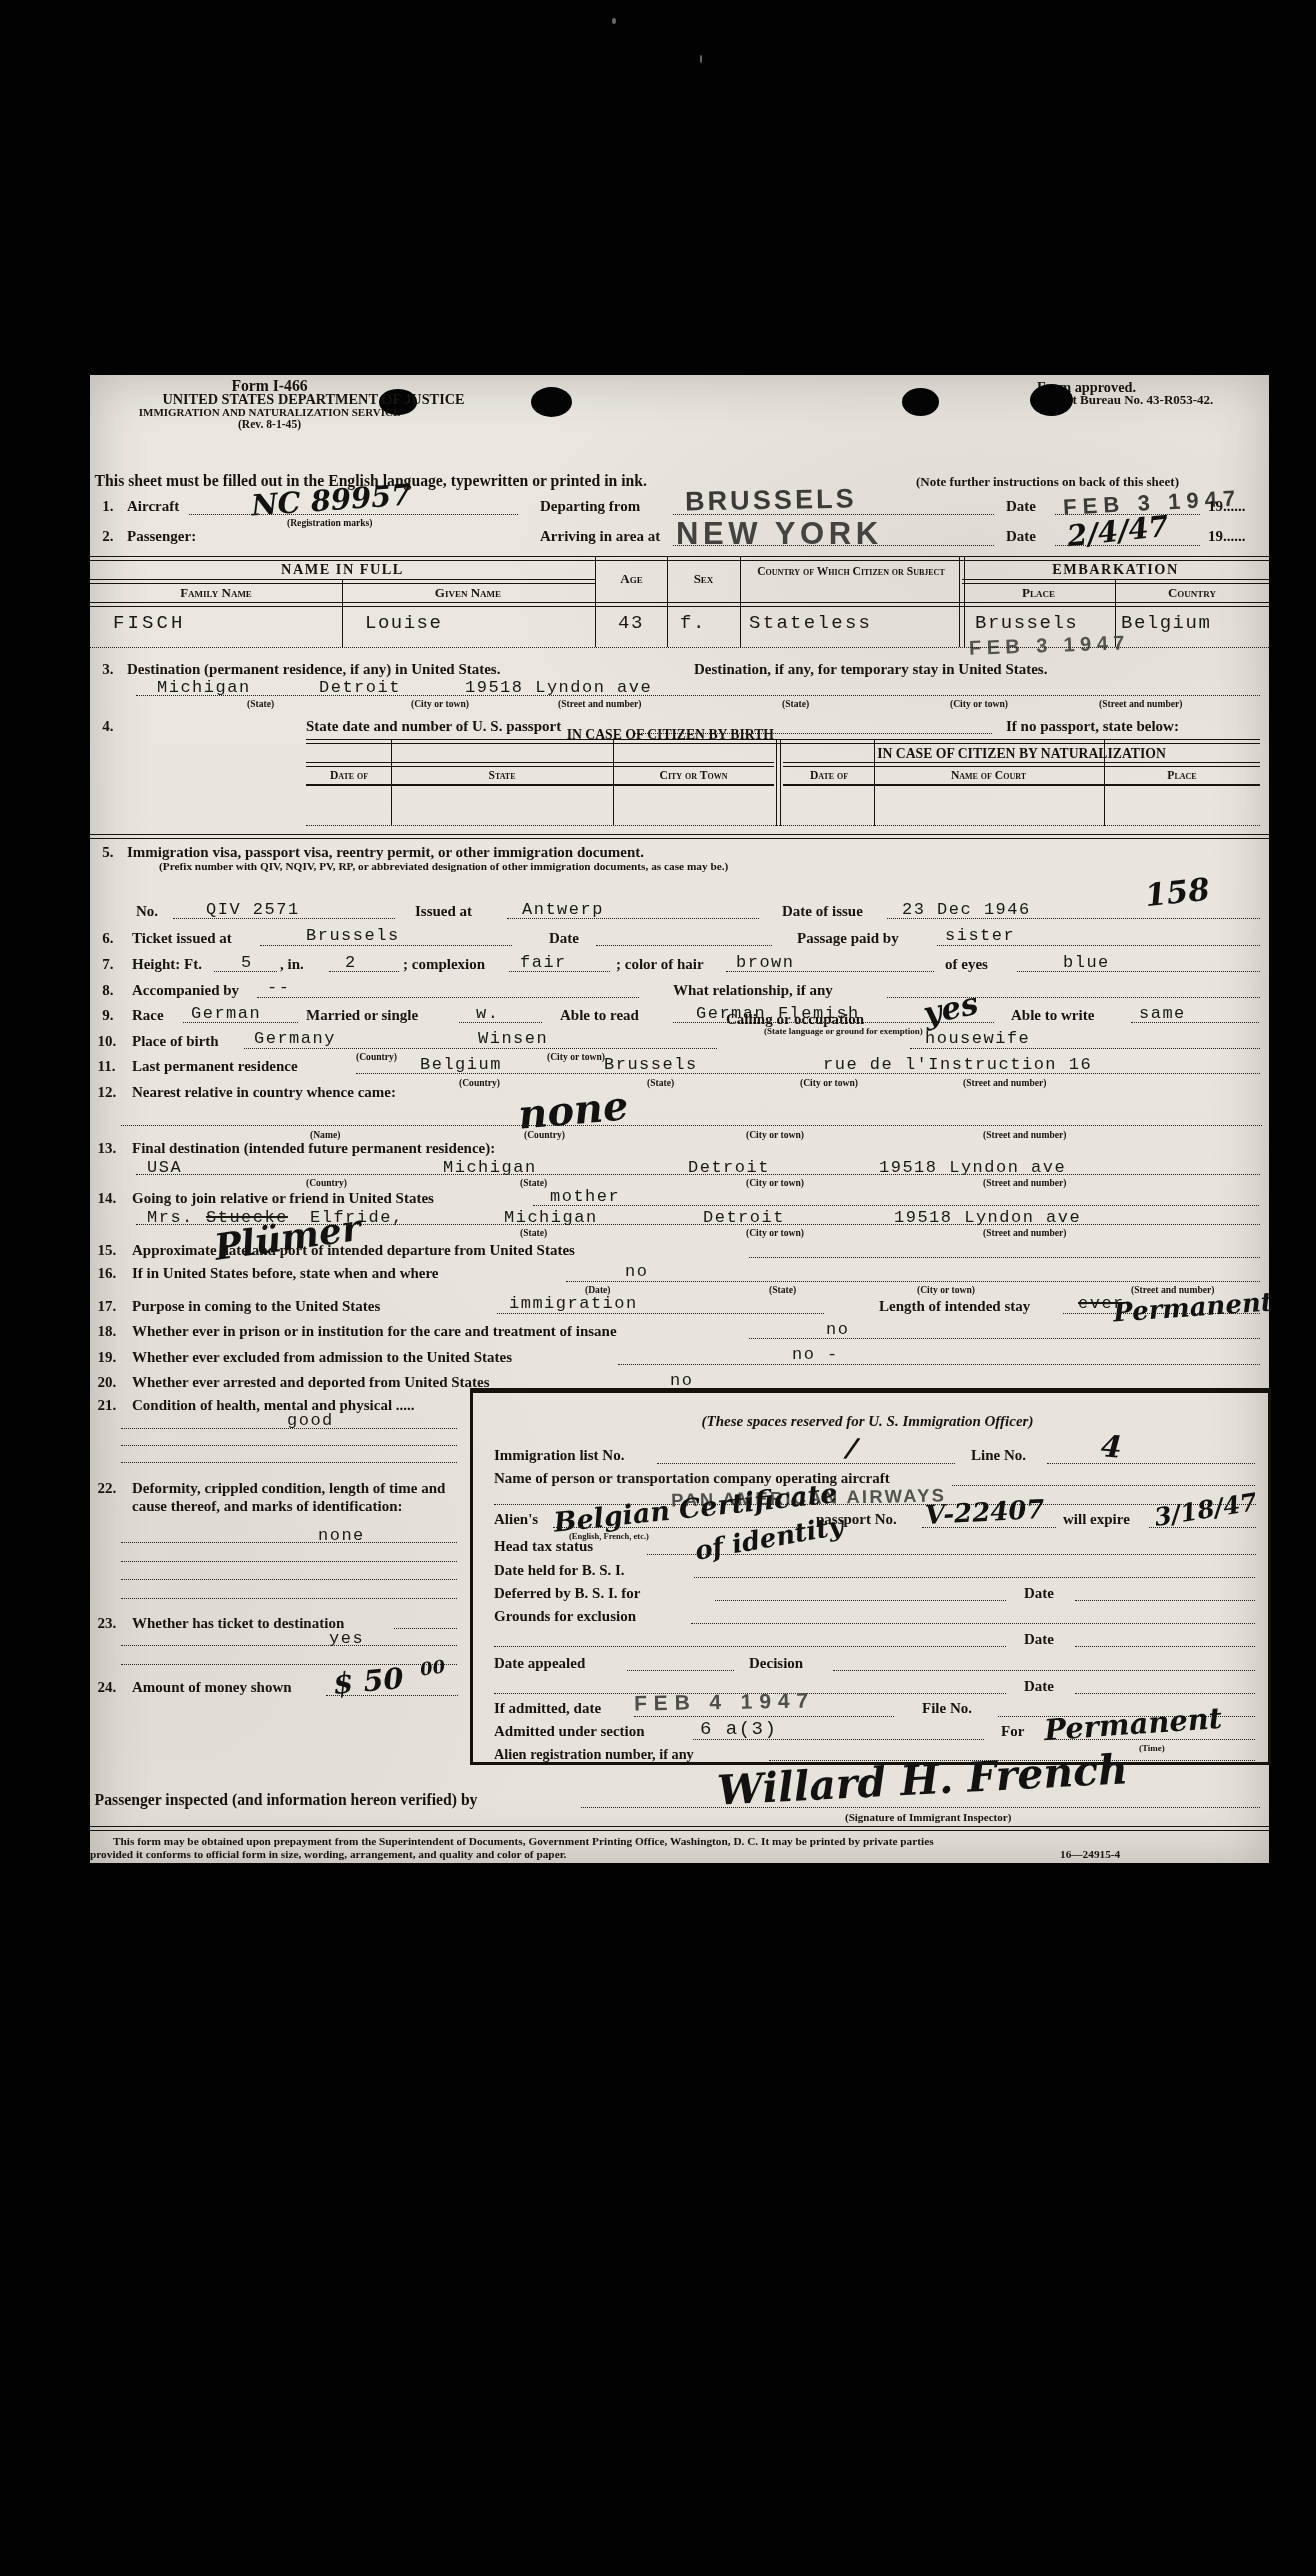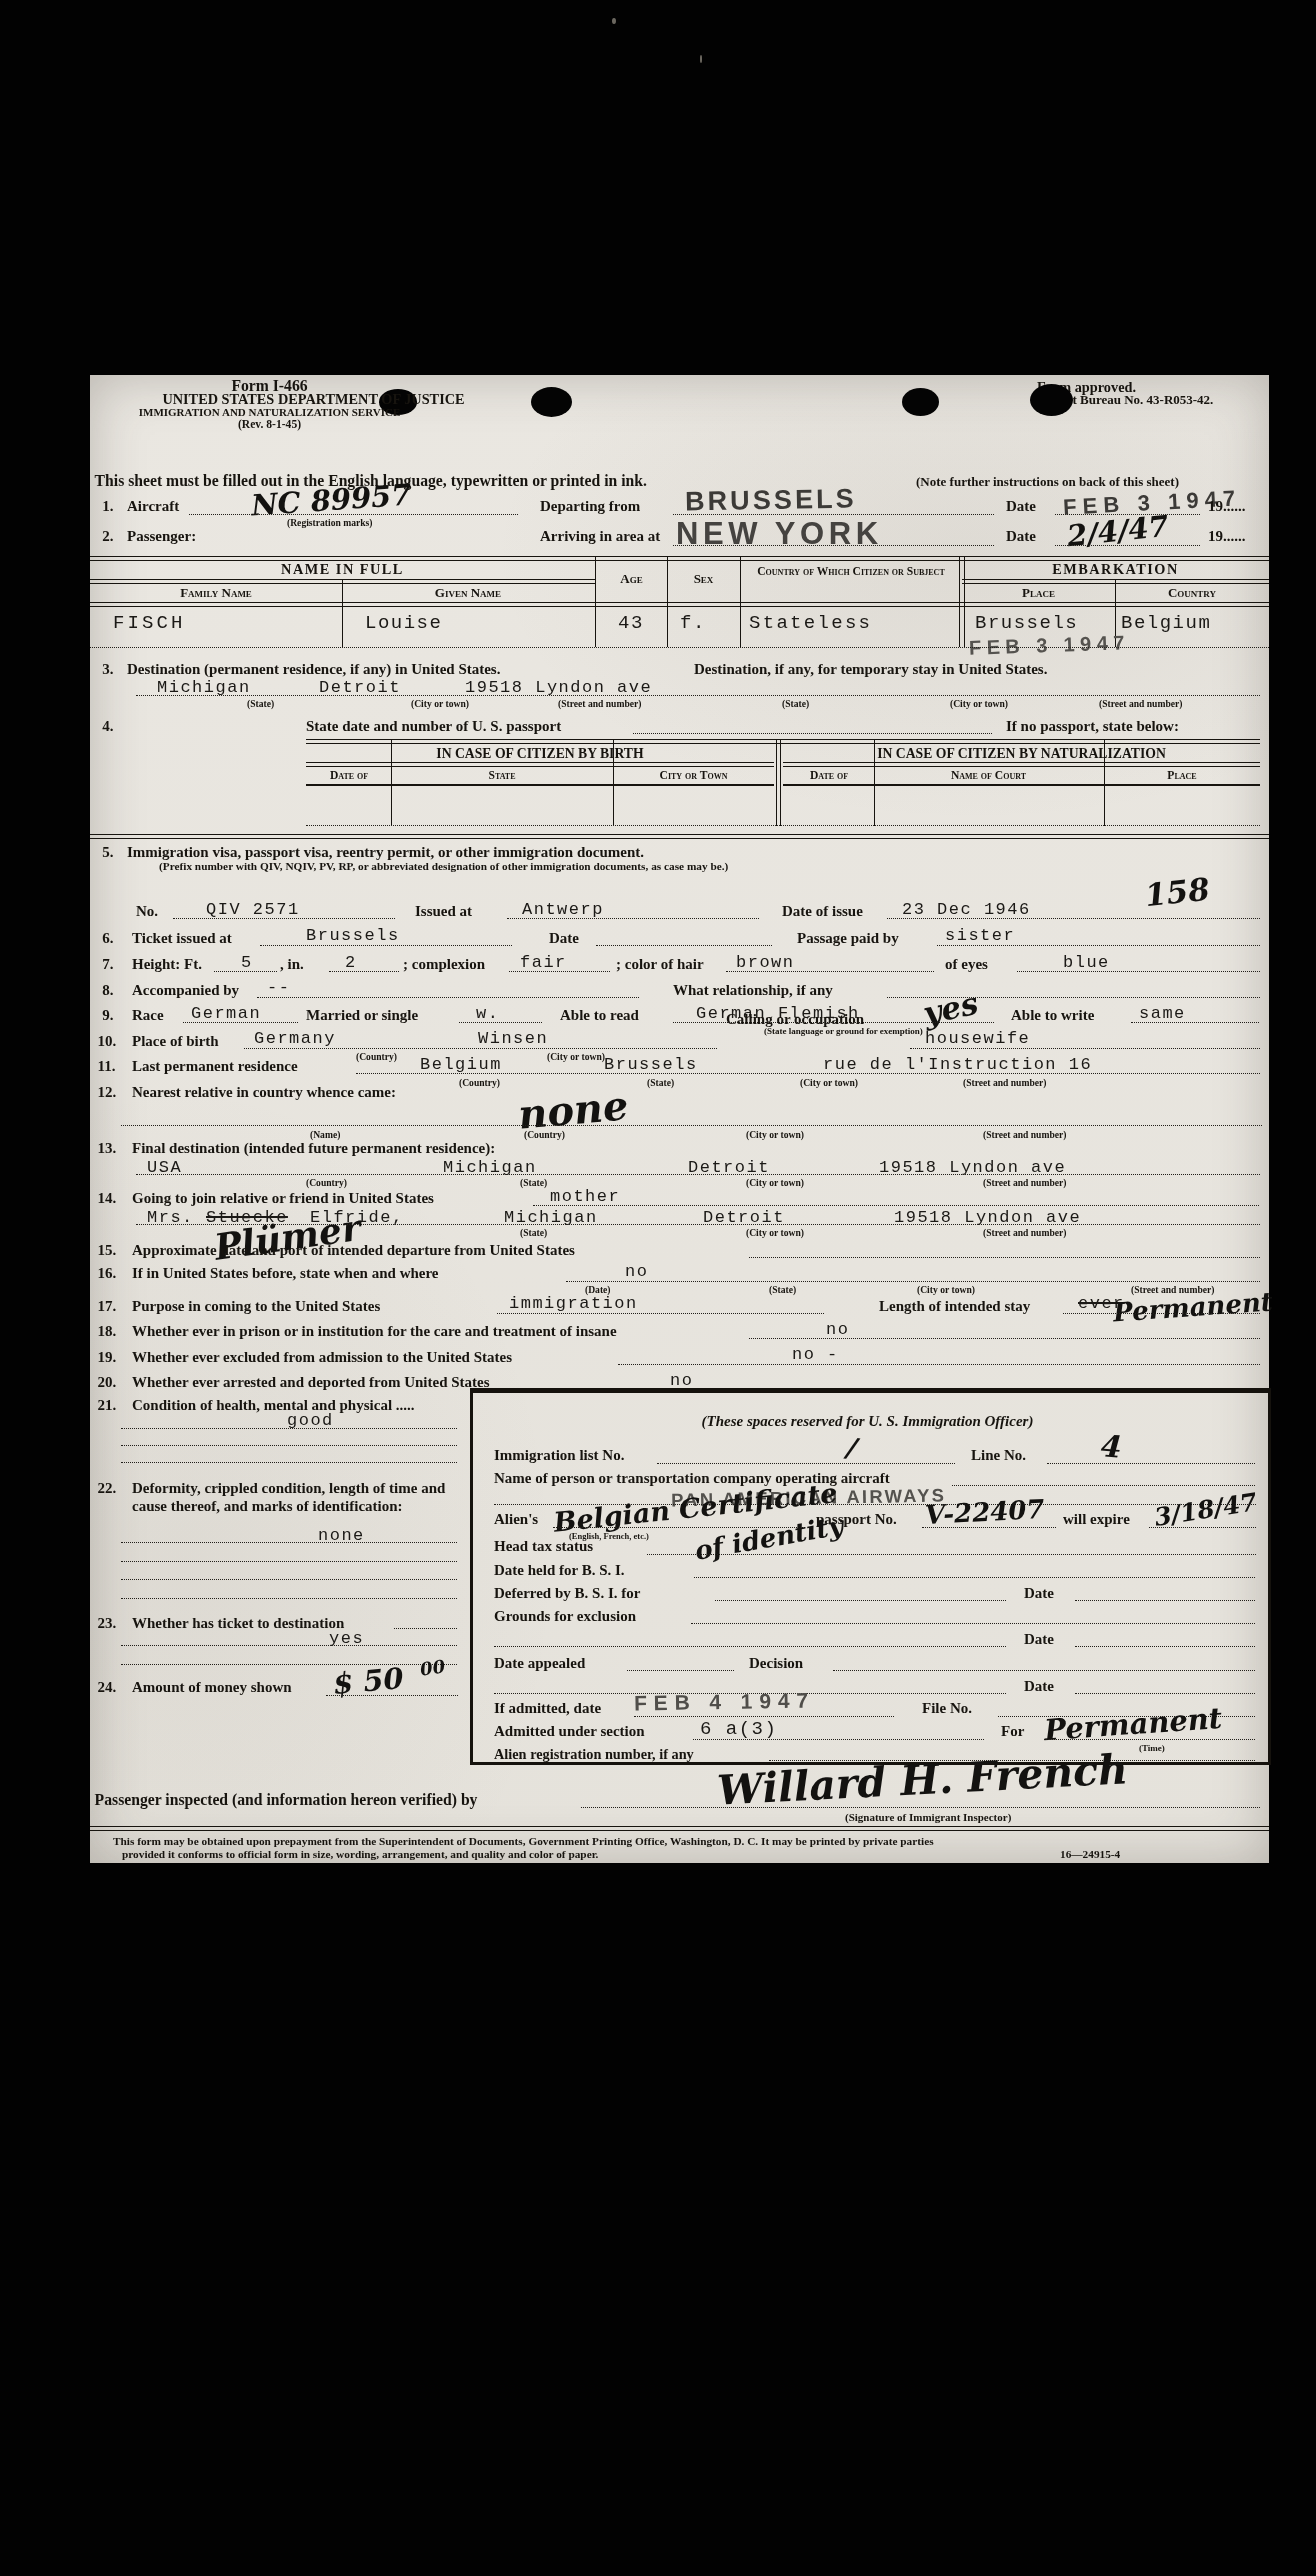--- a/index.html
+++ b/index.html
@@ -117,21 +117,21 @@
   <div class="sub" style="left: 468px; top: 323px; font-size: 9.6px;">(Street and number)</div>
   <div class="sub" style="left: 692px; top: 323px; font-size: 9.6px;">(State)</div>
   <div class="sub" style="left: 860px; top: 323px; font-size: 9.6px;">(City or town)</div>
   <div class="sub" style="left: 1009px; top: 323px; font-size: 9.6px;">(Street and number)</div>
 
   <div class="p" style="left: 12.2px; top: 343px; font-size: 15px;">4.</div>
   <div class="p" style="left: 216px; top: 343px; font-size: 15px;">State date and number of U. S. passport</div>
   <div class="d" style="left: 543px; top: 358px; width: 359px; font-size: 11px;"></div>
   <div class="p" style="left: 916px; top: 343px; font-size: 15px;">If no passport, state below:</div>
   <div class="dr" style="left: 216px; top: 364px; width: 954px; font-size: 11px; border-bottom-width: 1.5px; border-top-width: 1.5px;"></div>
-  <div class="p ctr" style="left: 216px; top: 371px; width: 468px; font-size: 13.7px;">IN CASE OF CITIZEN BY BIRTH</div>
+  <div class="p ctr" style="left: 216px; top: 352px; width: 468px; font-size: 13.7px; text-align: right;">IN CASE OF CITIZEN BY BIRTH</div>
   <div class="p ctr" style="left: 693px; top: 371px; width: 477px; font-size: 13.7px;">IN CASE OF CITIZEN BY NATURALIZATION</div>
   <div class="dr" style="left: 216px; top: 387px; width: 468px; font-size: 11px; border-bottom-width: 1.5px; border-top-width: 1.5px;"></div>
   <div class="dr" style="left: 693px; top: 387px; width: 477px; font-size: 11px; border-bottom-width: 1.5px; border-top-width: 1.5px;"></div>
   <div class="p ctr sc" style="left: 216px; top: 394px; width: 86px; font-size: 11.6px;">Date of</div>
   <div class="p ctr sc" style="left: 301px; top: 394px; width: 222px; font-size: 11.6px;">State</div>
   <div class="p ctr sc" style="left: 523px; top: 394px; width: 161px; font-size: 11.6px;">City or Town</div>
   <div class="p ctr sc" style="left: 693px; top: 394px; width: 92px; font-size: 11.6px;">Date of</div>
   <div class="p ctr sc" style="left: 784px; top: 394px; width: 229px; font-size: 11.6px;">Name of Court</div>
   <div class="p ctr sc" style="left: 1014px; top: 394px; width: 156px; font-size: 11.6px;">Place</div>
   <div class="sl" style="left: 216px; top: 409px; width: 468px; font-size: 11px;"></div>
@@ -403,17 +403,17 @@
   <div class="p" style="left: 404px; top: 1371px; font-size: 14.3px;">Alien registration number, if any</div>
   <div class="d" style="left: 679px; top: 1385px; width: 486px; font-size: 11px;"></div>
 
   <div class="p" style="left: 4.6px; top: 1416px; font-size: 15.7px;">Passenger inspected (and information hereon verified) by</div>
   <div class="hw" style="left: 627px; top: 1381px; font-size: 41px; transform: rotate(-3deg);">Willard H. French</div>
   <div class="d" style="left: 491px; top: 1432px; width: 679px; font-size: 11px;"></div>
   <div class="sub" style="left: 755px; top: 1436px; font-size: 11px;">(Signature of Immigrant Inspector)</div>
 
   <div class="dr" style="left: 0px; top: 1451px; width: 1179px; border-top-width: 1.5px; border-bottom-width: 1.5px; font-size: 11px;"></div>
   <div class="p" style="left: 23px; top: 1460px; font-size: 11.3px;">This form may be obtained upon prepayment from the Superintendent of Documents, Government Printing Office, Washington, D. C.  It may be printed by private parties</div>
-  <div class="p" style="left: 0px; top: 1473px; font-size: 11.3px; padding-left: 32px;">provided it conforms to official form in size, wording, arrangement, and quality and color of paper.</div>
+  <div class="p" style="left: 0px; top: 1473px; font-size: 11.3px;">provided it conforms to official form in size, wording, arrangement, and quality and color of paper.</div>
   <div class="p" style="left: 970px; top: 1473px; font-size: 11.3px;">16—24915-4</div>
 
 </div>
 
 
 </body></html>

